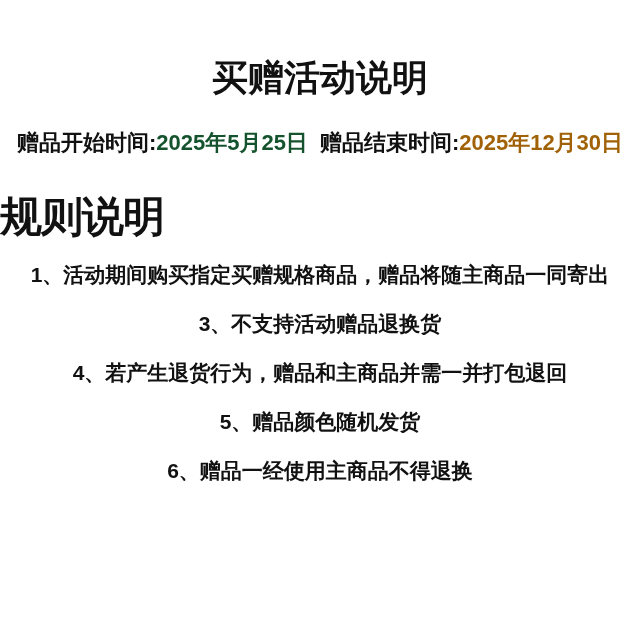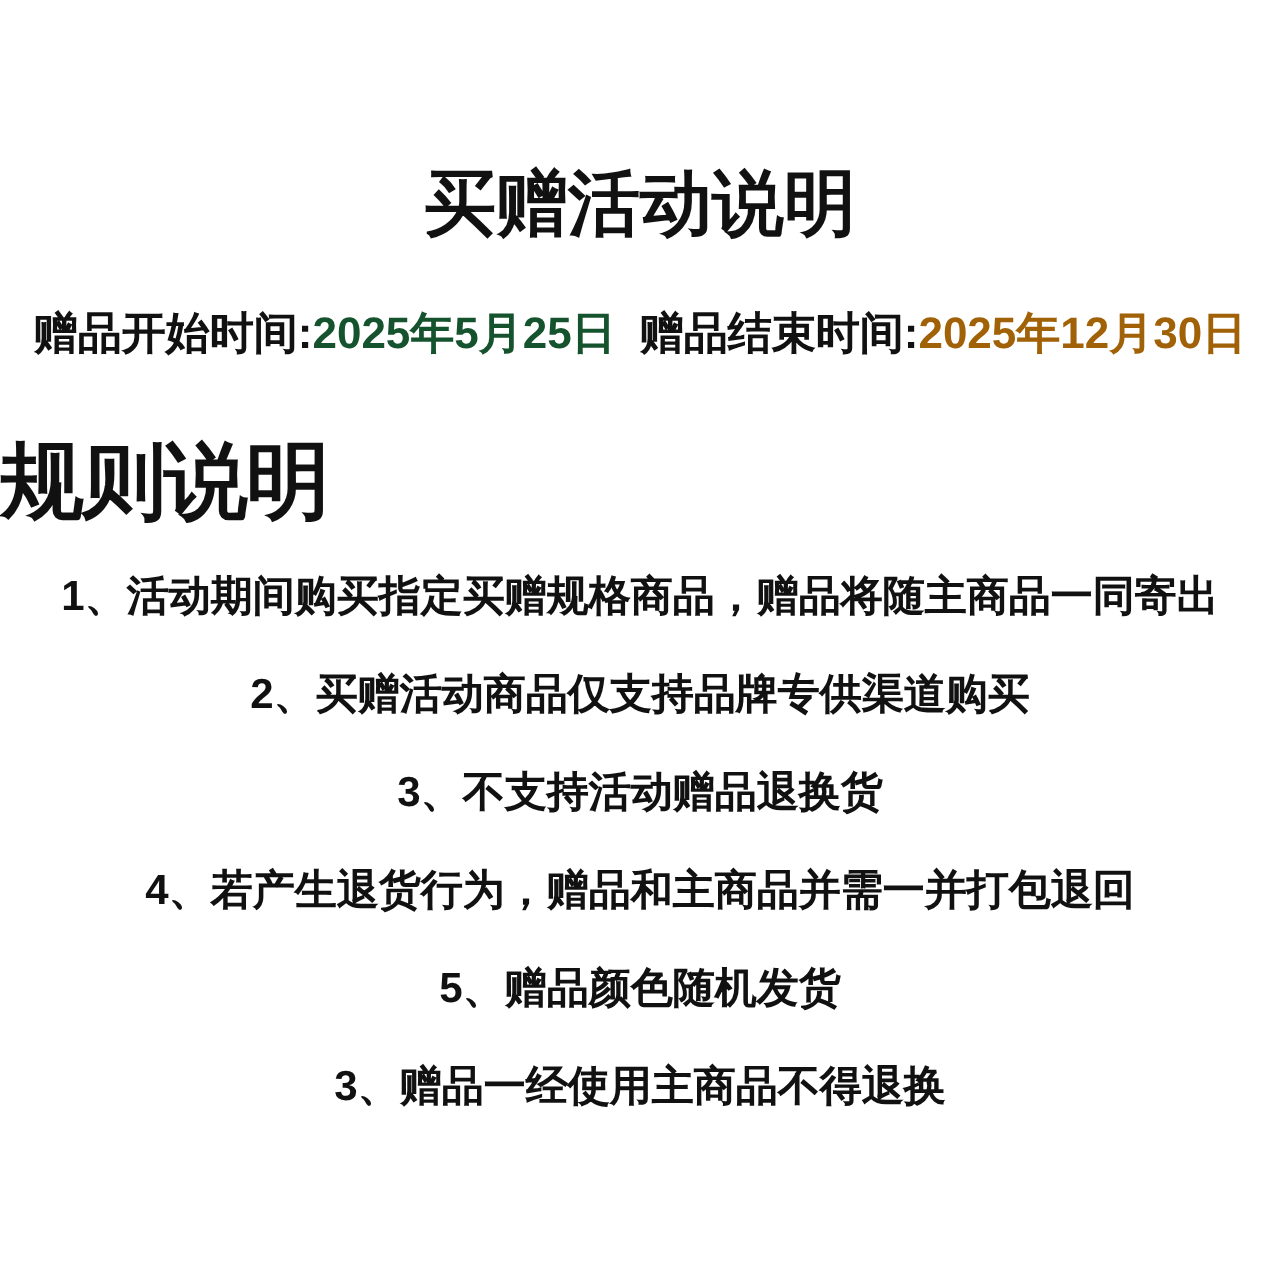--- a/index.html
+++ b/index.html
@@ -12,21 +12,21 @@
     width: 640px;
     height: 640px;
     background: #ffffff;
     color: #111111;
     font-family: "Liberation Sans", sans-serif;
     font-weight: 700;
     overflow: hidden;
   }
   .title {
     margin: 0;
-    padding-top: 82px;
+    padding-top: 58px;
     text-align: center;
     font-size: 36px;
     line-height: 40px;
     font-weight: 700;
     letter-spacing: 0px;
     color: #111111;
   }
   .dates {
     margin: 32px 0 0 0;
     text-align: center;
@@ -69,20 +69,19 @@
 <div class="poster">
 
   <h1 class="title">买赠活动说明</h1>
 
   <p class="dates"><span class="label">赠品开始时间:</span><span class="red" style="color: #14532d;">2025年5月25日</span><span class="label end-label">赠品结束时间:</span><span class="red" style="color: #a16207;">2025年12月30日</span></p>
 
   <h2 class="rules-heading">规则说明</h2>
 
   <div class="rules">
     <p class="rule">1、活动期间购买指定买赠规格商品，赠品将随主商品一同寄出</p>
-    <p class="rule">2、买赠活动商品仅支持品牌专供渠道购买</p>
     <p class="rule">3、不支持活动赠品退换货</p>
     <p class="rule">4、若产生退货行为，赠品和主商品并需一并打包退回</p>
     <p class="rule">5、赠品颜色随机发货</p>
-    <p class="rule">3、赠品一经使用主商品不得退换</p>
+    <p class="rule">6、赠品一经使用主商品不得退换</p>
   </div>
 
 </div>
 
 </body></html>

